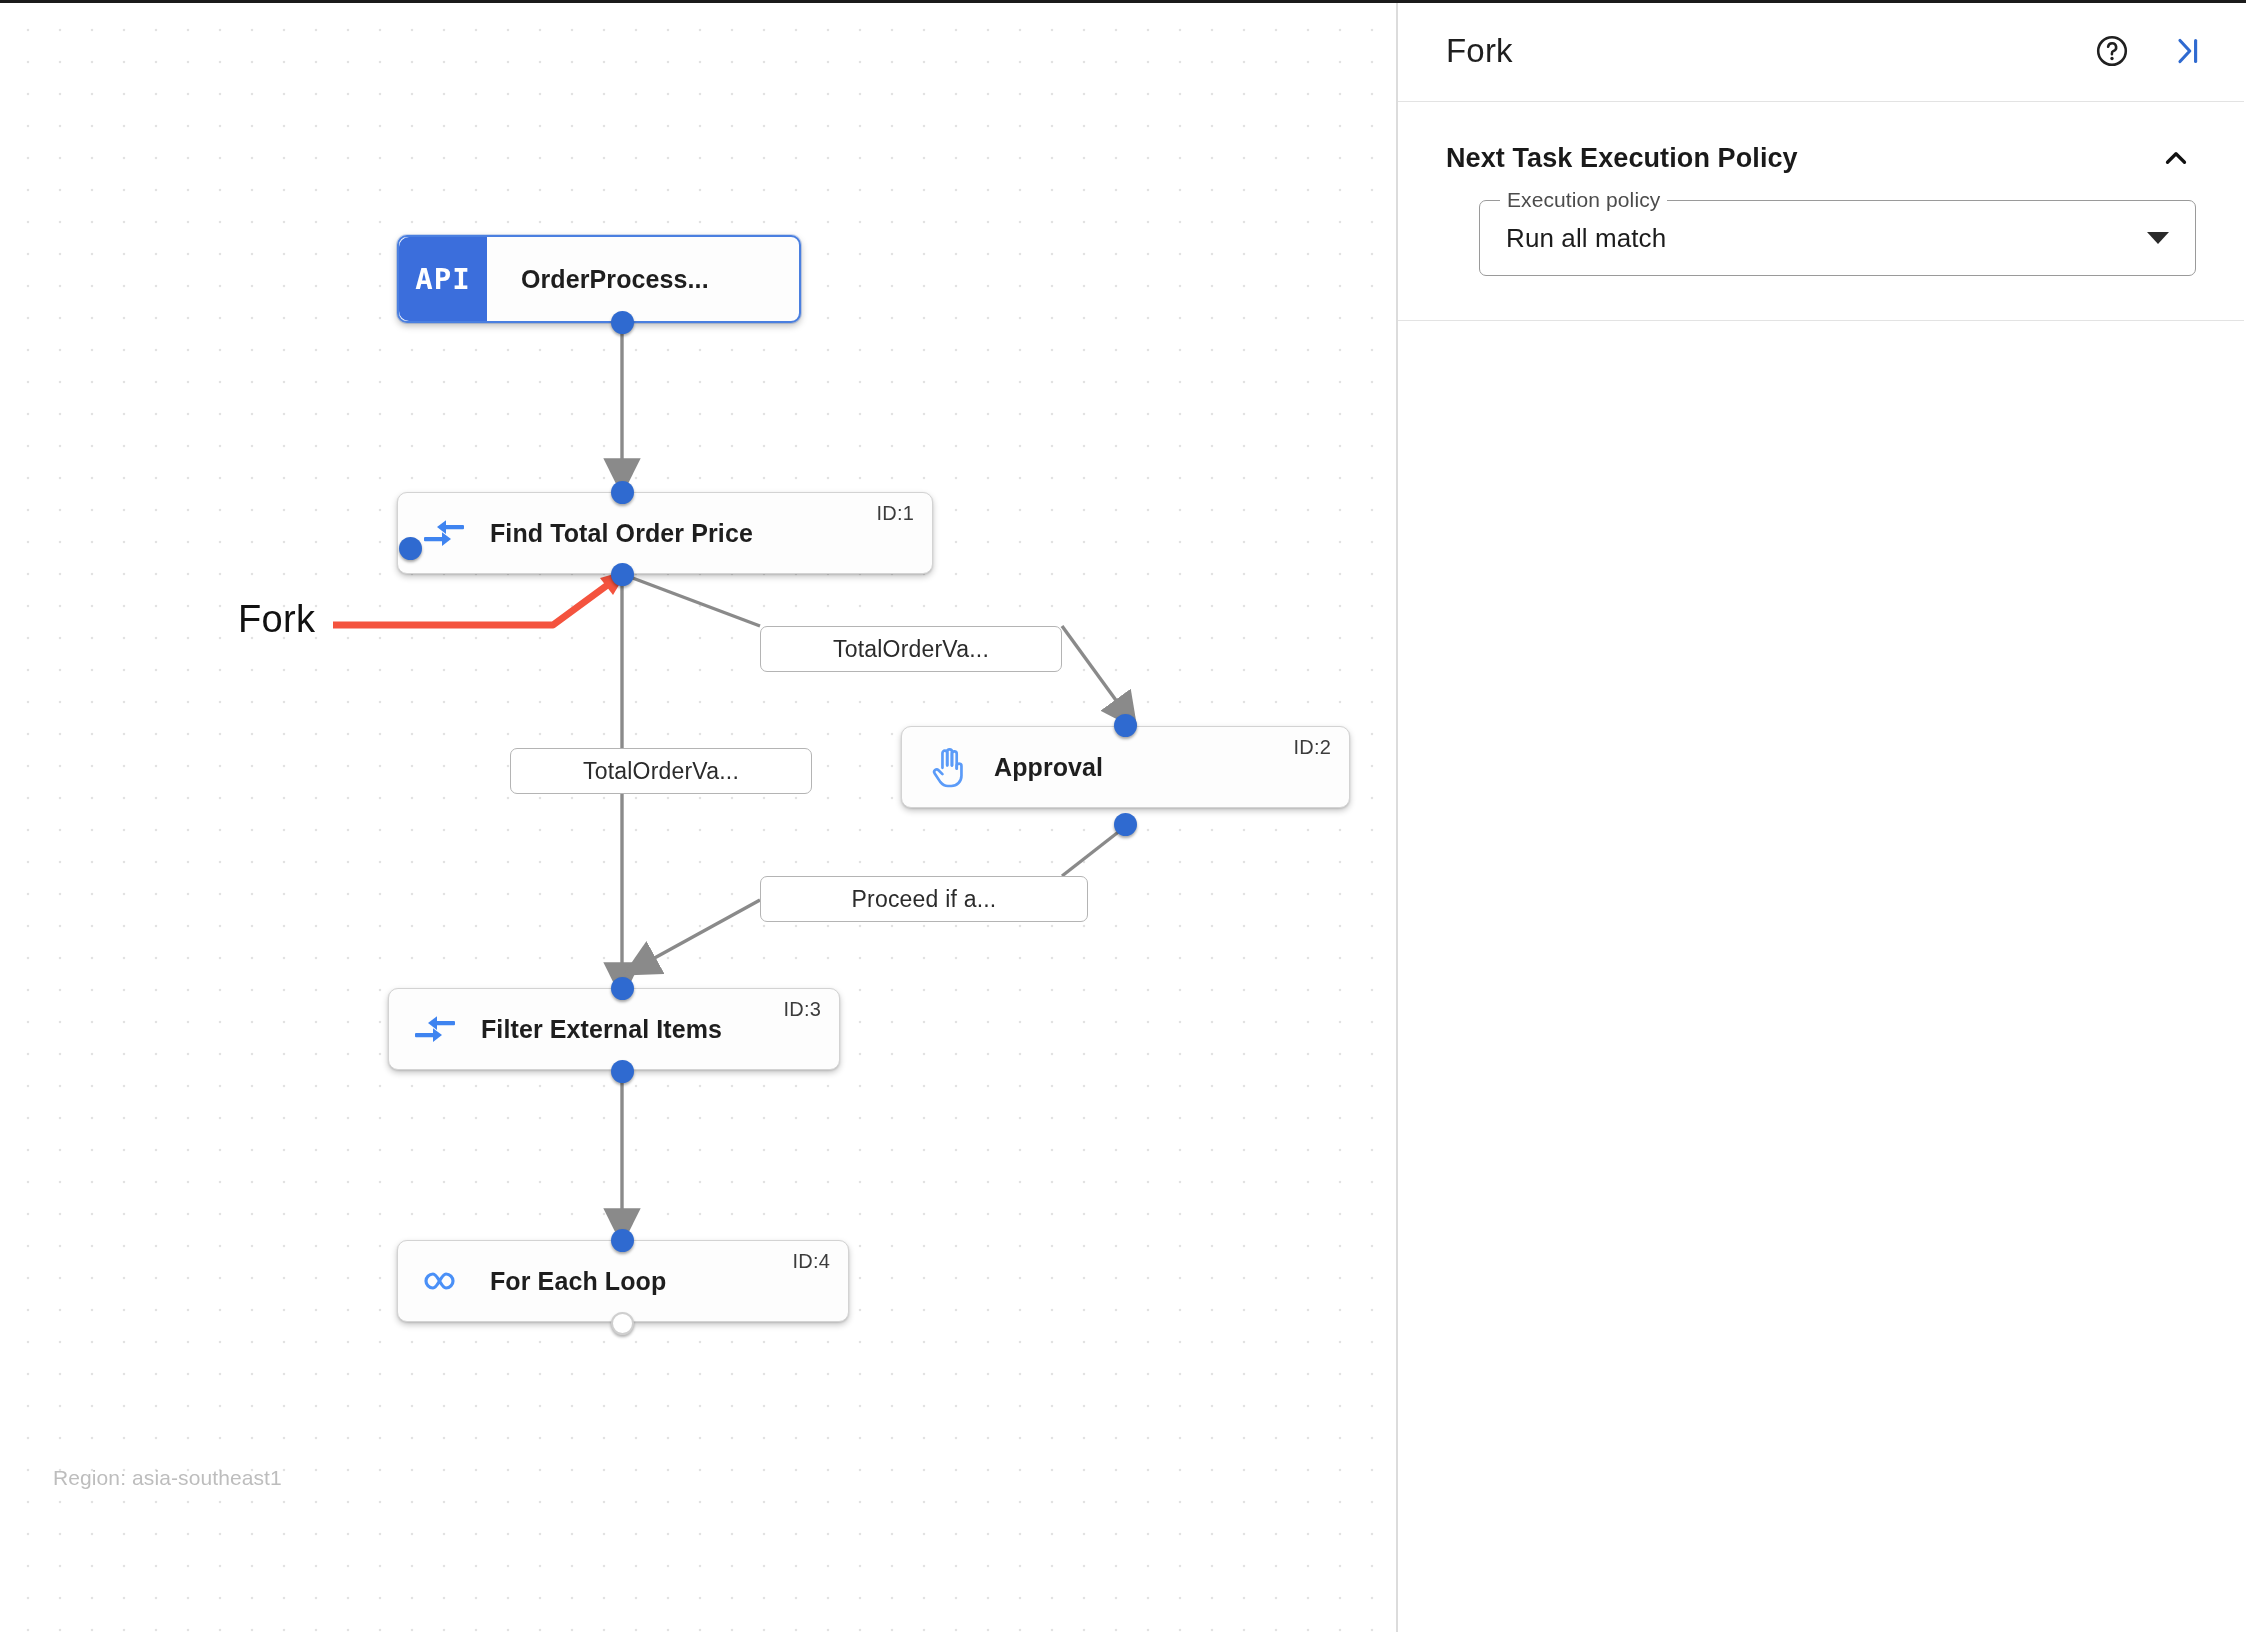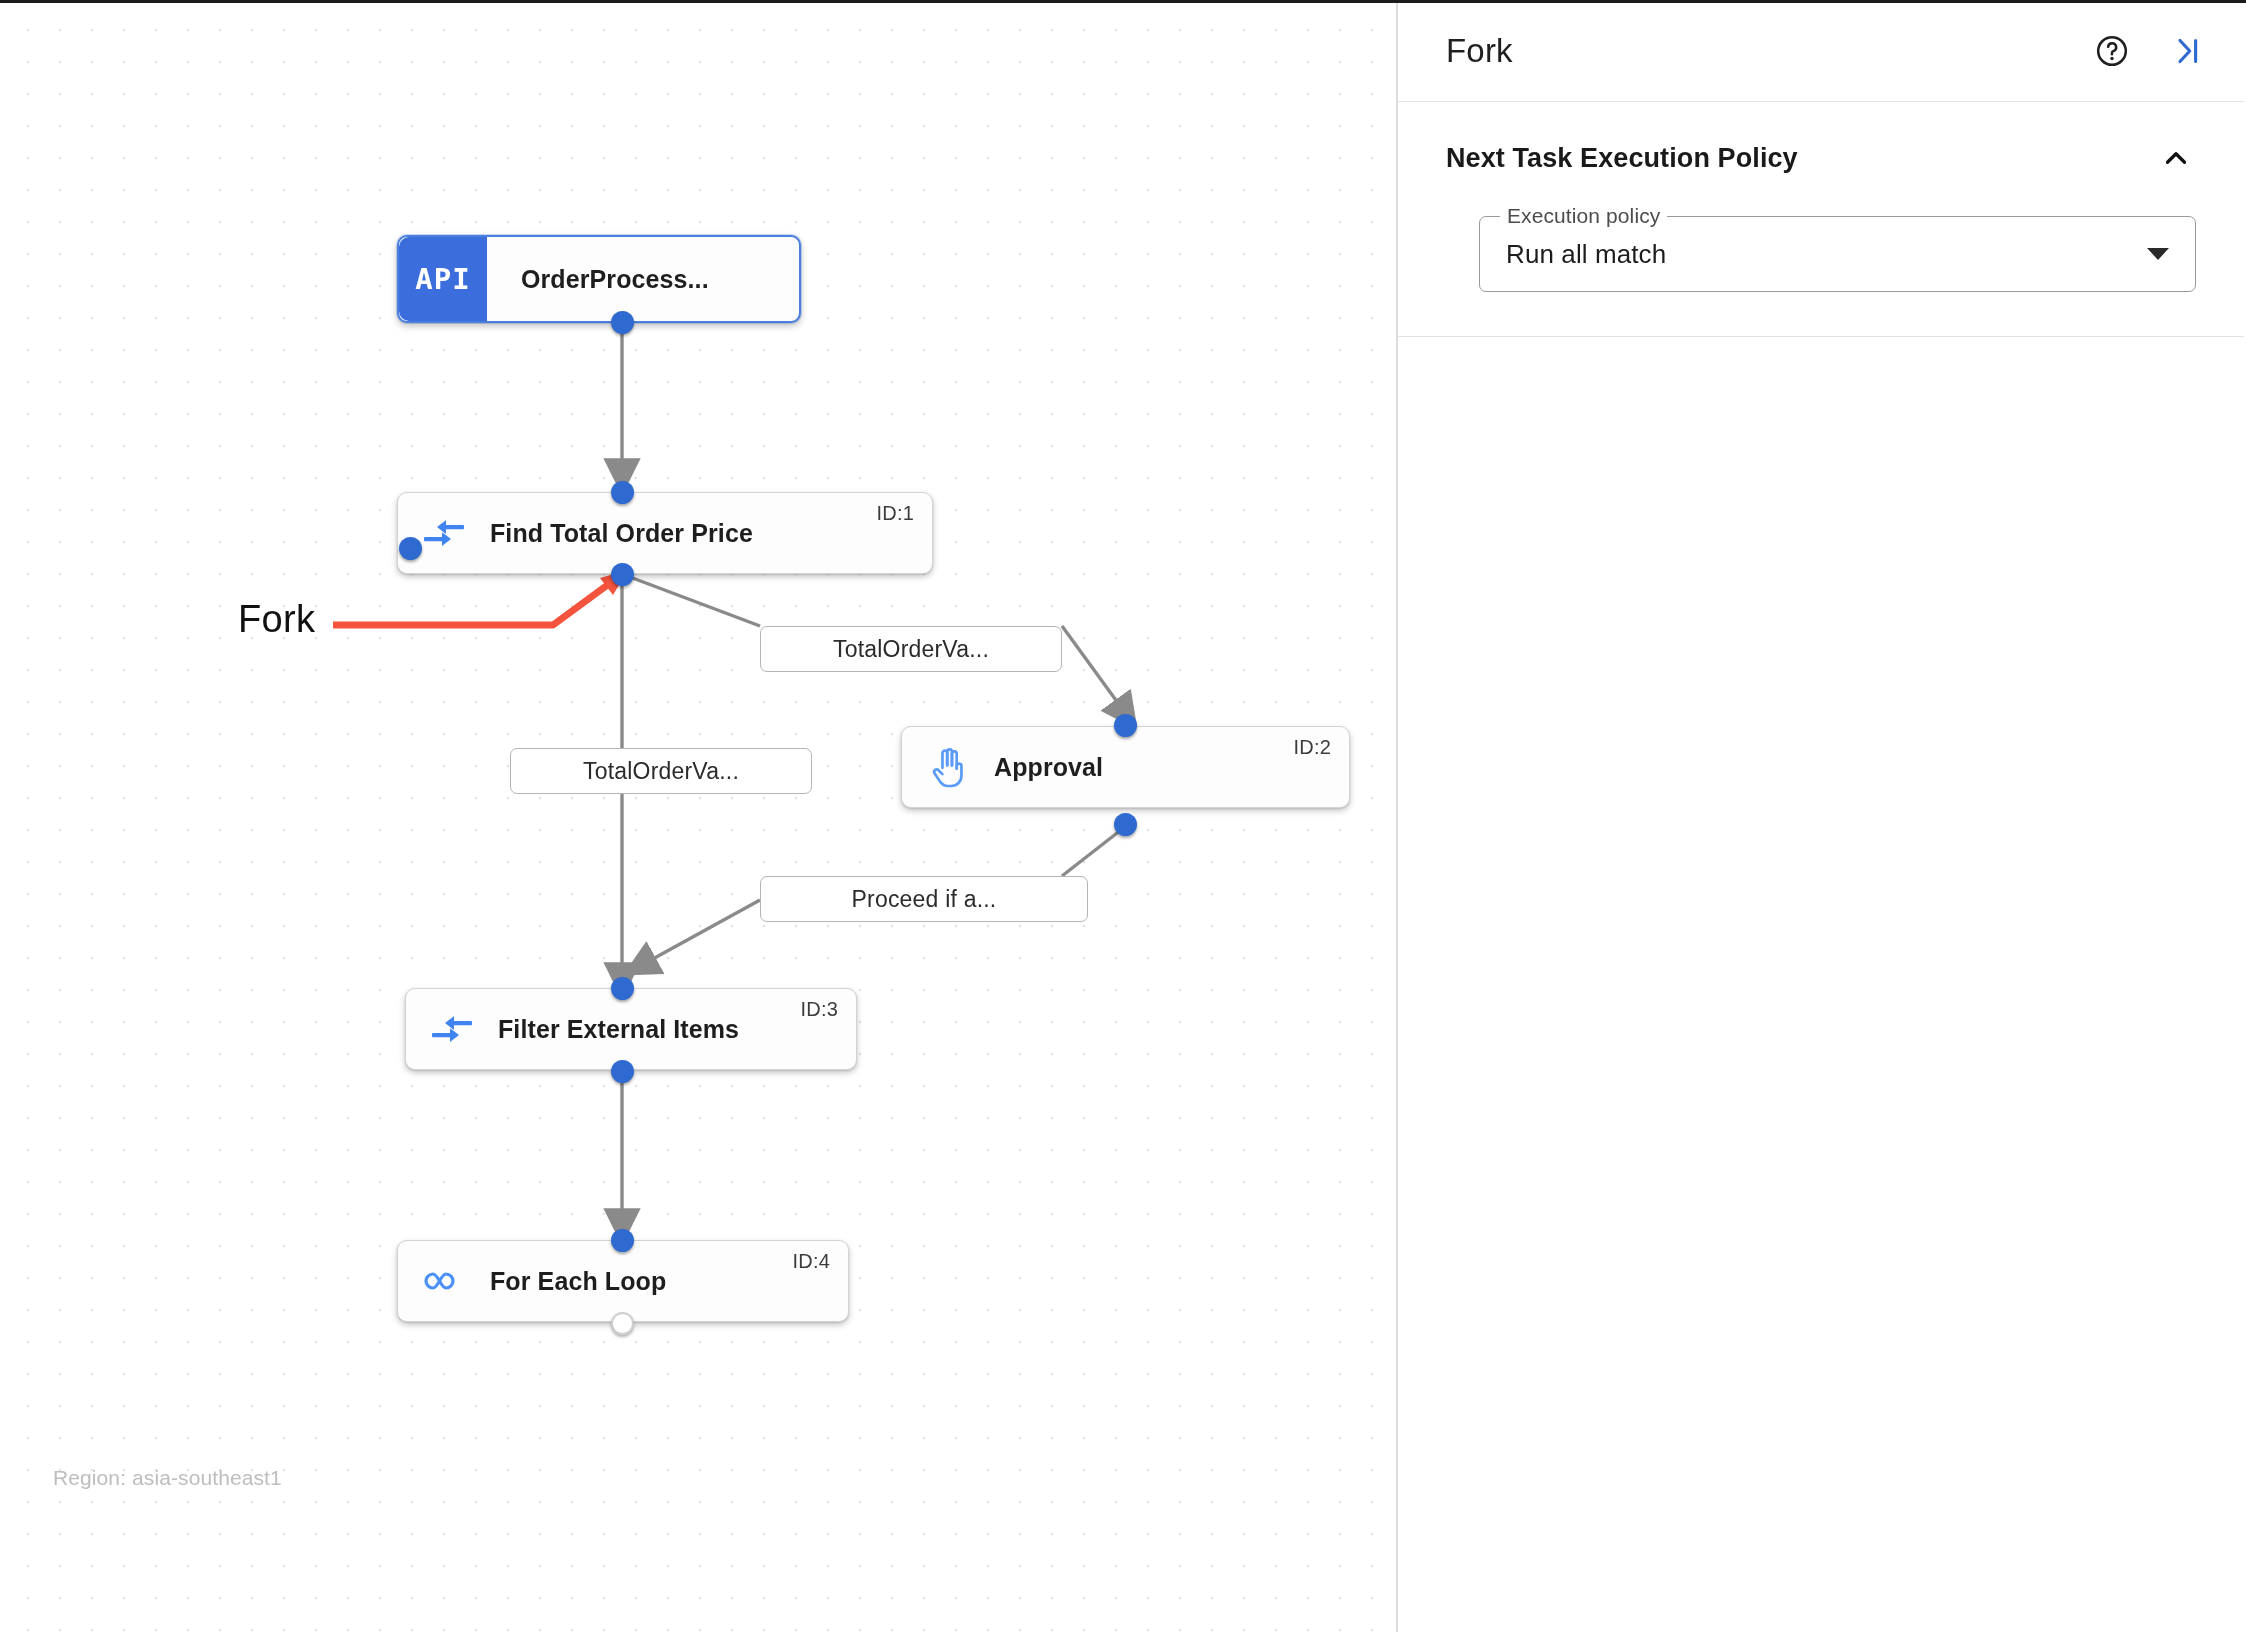--- a/index.html
+++ b/index.html
@@ -205,21 +205,21 @@
     cursor: pointer;
   }
 
   .panel-section {
     padding: 36px 48px 44px 48px;
     border-bottom: 1px solid #e3e3e3;
   }
   .section-head {
     display: flex;
     align-items: center;
-    margin-bottom: 38px;
+    margin-bottom: 22px;
   }
   .section-title {
     font-size: 27px;
     font-weight: 700;
     color: #1a1a1a;
     flex: 1 1 auto;
     letter-spacing: .1px;
   }
   .select-field {
     position: relative;
@@ -332,21 +332,21 @@
             </g>
           </svg>
         </div>
         <div class="node-title">Approval</div>
       </div>
       <div class="node-id">ID:2</div>
     </div>
     <div class="dot" style="left:1114px; top:714px;"></div>
     <div class="dot" style="left:1114px; top:813px;"></div>
 
-    <div class="node" style="left:405px; top:988px; width:452px; height:82px;">
+    <div class="node" style="left:388px; top:988px; width:452px; height:82px;">
       <div class="node-inner">
         <div class="node-icon">
           <svg width="44" height="30" viewBox="0 0 44 30" aria-hidden="true">
             <g fill="#3f84f0">
               <rect x="2" y="19" width="20" height="4.2" rx="1"></rect>
               <path d="M20,14.2 L29,21.1 L20,28 Z"></path>
               <rect x="22" y="7" width="20" height="4.2" rx="1"></rect>
               <path d="M24,9.1 L33,2.2 L33,16 Z" transform="translate(-9,0)"></path>
             </g>
           </svg>

